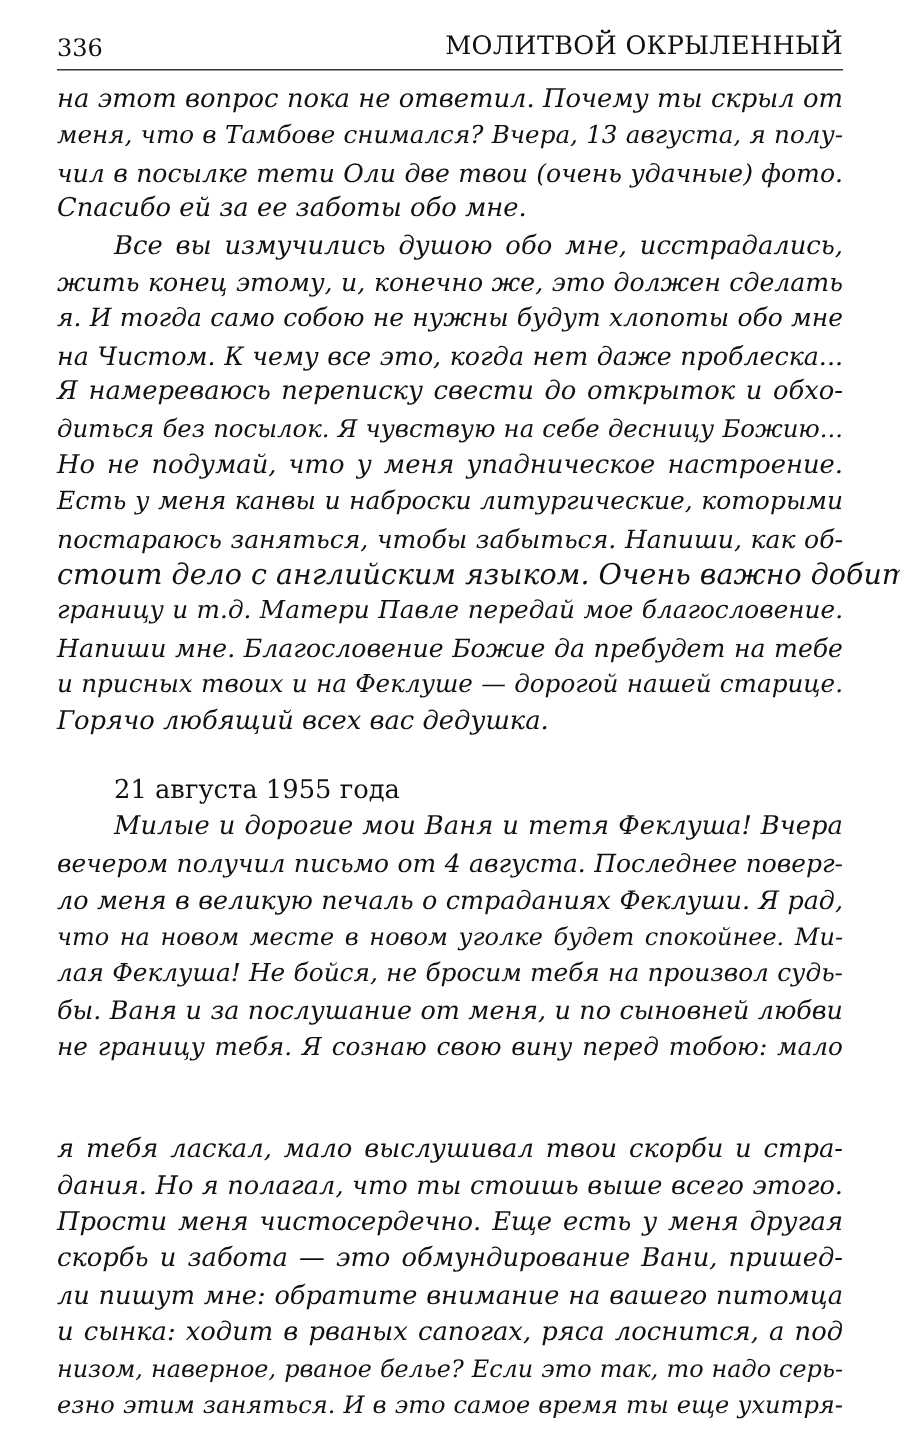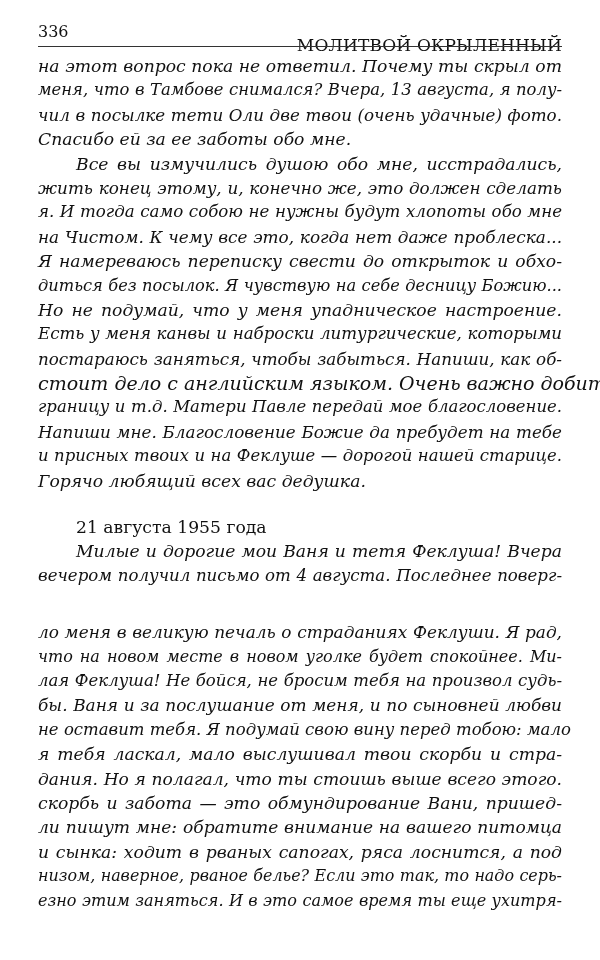--- a/index.html
+++ b/index.html
@@ -1,21 +1,21 @@
 <!DOCTYPE html>
 <html><head>
 <meta charset="utf-8">
 <style>
   html, body { margin: 0; padding: 0; background: #ffffff; }
   body { width: 600px; height: 960px; position: relative; overflow: hidden; color: #111; }
   .page { position: absolute; left: 38px; top: 0; width: 524px; }
   .header { position: absolute; top: 20px; left: 0; width: 524px; height: 26px;
     font-family: "DejaVu Serif", "Liberation Serif", serif; }
   .page-num { position: absolute; left: 0; top: 2px; font-size: 16px; }
-  .running-title { position: absolute; right: 0; top: 15px; font-size: 17px; letter-spacing: 0.2px; }
+  .running-title { position: absolute; right: 0; top: 1px; font-size: 17px; letter-spacing: 0.2px; }
   .rule { position: absolute; top: 46px; left: 0; width: 524px; height: 0; border-top: 1.5px solid #333; }
   .body { position: absolute; top: 54px; left: 0; width: 524px;
     font-family: "DejaVu Serif", "Liberation Serif", serif; font-style: italic;
     font-size: 17.2px; line-height: 24.4px; }
   .line { display: block; height: 24.4px; white-space: nowrap; text-align: justify; text-align-last: justify; }
   .line.last { text-align-last: left; }
   .indent { padding-left: 38px; font-style: italic; }
   .date { font-style: normal; text-align-last: left; }
   .gap { height: 22px; }
 </style>
@@ -53,27 +53,28 @@
       <span class="line last" style="white-space: nowrap;">Горячо любящий всех вас дедушка.</span>
     </div>
 
     <div class="gap"></div>
 
     <span class="line indent date" style="white-space: nowrap;">21 августа 1955 года</span>
 
     <div>
       <span class="line indent" style="white-space: nowrap;">Милые и дорогие мои Ваня и тетя Феклуша! Вчера</span>
       <span class="line" style="white-space: nowrap; font-size: 16.6228px; font-style: italic;">вечером получил письмо от 4 августа. Последнее поверг-</span>
-      <span class="line" style="white-space: nowrap; font-size: 16.9307px; margin-top: 32px;">ло меня в великую печаль о страданиях Феклуши. Я рад,</span>
+      <span class="line" style="white-space: nowrap; font-size: 16.9307px;">ло меня в великую печаль о страданиях Феклуши. Я рад,</span>
       <span class="line" style="white-space: nowrap; font-size: 16px;">что на новом месте в новом уголке будет спокойнее. Ми-</span>
       <span class="line" style="white-space: nowrap; font-size: 16.5352px;">лая Феклуша! Не бойся, не бросим тебя на произвол судь-</span>
       <span class="line" style="white-space: nowrap; font-size: 16.9482px;">бы. Ваня и за послушание от меня, и по сыновней любви</span>
-      <span class="line" style="white-space: nowrap; font-size: 16.5071px;">не оставит тебя. Я подумай свою вину перед тобою: мало</span>
-      <span class="line" style="white-space: nowrap;">я тебя ласкал, мало выслушивал твои скорби и стра-</span>
+      <span class="line" style="white-space: nowrap; font-size: 16.5071px;">не границу тебя. Я сознаю свою вину перед тобою: мало</span>
+      <span class="line" style="white-space: nowrap; margin-top: 44px;">я тебя ласкал, мало выслушивал твои скорби и стра-</span>
       <span class="line" style="white-space: nowrap; font-size: 17.085px;">дания. Но я полагал, что ты стоишь выше всего этого.</span>
+      <span class="line" style="white-space: nowrap;">Прости меня чистосердечно. Еще есть у меня другая</span>
       <span class="line" style="white-space: nowrap;">скорбь и забота — это обмундирование Вани, пришед-</span>
       <span class="line" style="white-space: nowrap; font-size: 17.0997px;">ли пишут мне: обратите внимание на вашего питомца</span>
       <span class="line" style="white-space: nowrap;">и сынка: ходит в рваных сапогах, ряса лоснится, а под</span>
       <span class="line" style="white-space: nowrap; font-size: 15.9387px;">низом, наверное, рваное белье? Если это так, то надо серь-</span>
       <span class="line" style="white-space: nowrap; font-size: 16.0906px;">езно этим заняться. И в это самое время ты еще ухитря-</span>
 
     </div>
   </div>
 </div>
 

